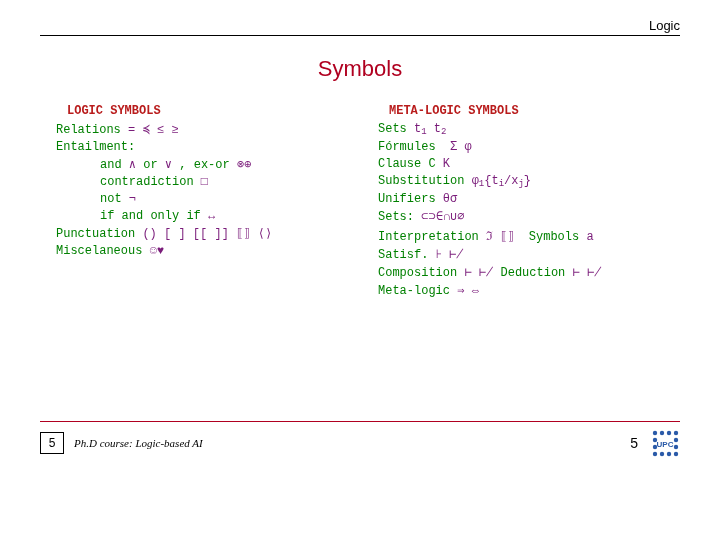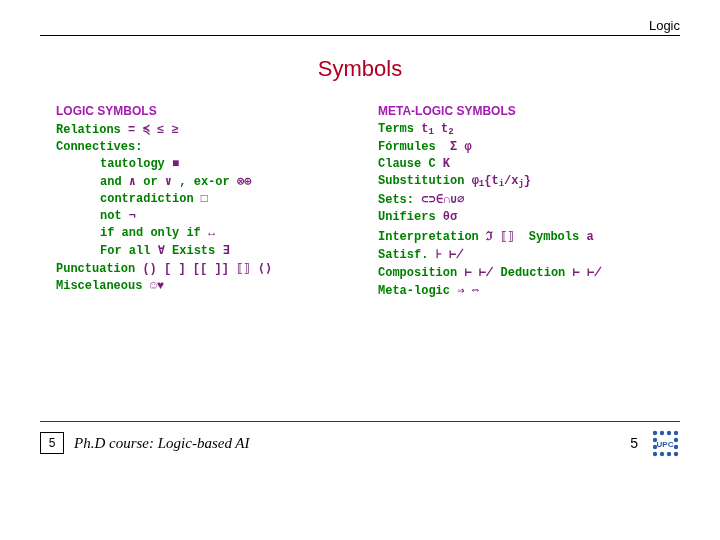--- a/index.html
+++ b/index.html
@@ -4,69 +4,67 @@
 <style>
 html,body{margin:0;padding:0;width:720px;height:540px;background:#fff;font-family:"Times New Roman",serif;color:#000}
 .page{position:relative;width:720px;height:480px}
 .hdr{position:absolute;top:18px;left:40px;right:40px;border-bottom:1px solid #000;padding-bottom:2px}
 .hdr .t{float:right;font-family:Arial,Helvetica,sans-serif;font-size:13px}
 .title{position:absolute;top:56px;left:0;right:0;text-align:center;font-family:Arial,Helvetica,sans-serif;font-size:22px;color:#b00020}
 .cols{position:absolute;top:100px;left:56px;right:40px;display:flex}
 .col{flex:1}
 .col.left{padding-right:10px}
 .col.right{padding-left:10px}
-.sect{font-family:Liberation Sans, sans-serif;font-size:12px;font-weight:bold;color:#a21caf;margin:4px 0}
-.row{font-family:"Courier New",monospace;font-size:12px;font-weight:bold;margin:3px 0;white-space:nowrap}
+.sect{font-family:Liberation Mono, monospace;font-size:12px;font-weight:bold;color:#b91c1c;margin:4px 11px}
+.row{font-family:"Courier New",monospace;font-size:12px;font-weight:normal;margin:3px 0;white-space:nowrap}
 .indent{margin-left:44px}
 .lbl{color:#008000}
 .sym{color:#7a1c7a}
 .sub{font-size:9px;vertical-align:-2px}
 .ftr{position:absolute;bottom:22px;left:40px;right:40px;border-top:1px solid #b00020}
 .ftr-in{display:flex;align-items:center;margin-top:6px}
 .pn-box{border:1px solid #000;width:22px;height:20px;display:flex;align-items:center;justify-content:center;font-family:Arial,Helvetica,sans-serif;font-size:12px;margin-right:10px}
-.course{font-style:italic;font-family:"Times New Roman",serif;font-size:15px}
+.course{font-style:italic;font-family:"Times New Roman",serif;font-size:11px}
 .spacer{flex:1}
 .pn-r{font-family:Arial,Helvetica,sans-serif;font-size:14px;margin-right:12px}
 .logo{display:inline-block}
 .logo svg{display:block}
 </style>
 </head>
 <body>
 <div class="page">
 
 <div class="hdr">
   <span class="t">Logic</span>
   <div style="clear:both"></div>
 </div>
 
 <div class="title">Symbols</div>
 
 <div class="cols">
   <div class="col left">
     <div class="sect">LOGIC SYMBOLS</div>
     <div class="row"><span class="lbl">Relations</span> <span class="sym">= ≼ ≤ ≥</span></div>
-    <div class="row"><span class="lbl">Connectives:</span></div>
-    <div class="row indent"><span class="lbl">tautology</span> <span class="sym">■</span></div>
+    <div class="row"><span class="lbl">Entailment:</span></div>
     <div class="row indent"><span class="lbl">and</span> <span class="sym">∧</span> <span class="lbl">or</span> <span class="sym">∨</span> <span class="lbl">, ex-or</span> <span class="sym">⊗⊕</span></div>
     <div class="row indent"><span class="lbl">contradiction</span> <span class="sym">□</span></div>
     <div class="row indent"><span class="lbl">not</span> <span class="sym">¬</span></div>
     <div class="row indent"><span class="lbl">if and only if</span> <span class="sym">↔</span></div>
-    <div class="row indent"><span class="lbl">For all</span> <span class="sym">∀</span> <span class="lbl">Exists</span> <span class="sym">∃</span></div>
     <div class="row"><span class="lbl">Punctuation</span> <span class="sym">() [ ] [[ ]] ⟦⟧ ⟨⟩</span></div>
     <div class="row"><span class="lbl">Miscelaneous</span> <span class="sym">☺♥</span></div>
   </div>
 
   <div class="col right">
     <div class="sect">META-LOGIC SYMBOLS</div>
-    <div class="row"><span class="lbl">Terms</span> <span class="sym"><span>t</span><span class="sub">1</span></span> <span class="sym"><span>t</span><span class="sub">2</span></span></div>
+    <div class="row"><span class="lbl">Sets</span> <span class="sym"><span>t</span><span class="sub">1</span></span> <span class="sym"><span>t</span><span class="sub">2</span></span></div>
     <div class="row"><span class="lbl">Fórmules</span>&nbsp;&nbsp;<span class="sym">Σ φ</span></div>
     <div class="row"><span class="lbl">Clause C</span> <span class="sym">K</span></div>
     <div class="row"><span class="lbl">Substitution</span> <span class="sym"><span>φ</span><span class="sub">1</span><span>{t</span><span class="sub">i</span><span>/x</span><span class="sub">j</span><span>}</span></span></div>
+    <div class="row"><span class="lbl">Unifiers</span> <span class="sym">θσ</span></div>
     <div class="row"><span class="lbl">Sets:</span> <span class="sym">⊂⊃∈∩∪∅</span></div>
-    <div class="row"><span class="lbl">Unifiers</span> <span class="sym">θσ</span></div>
     <div class="row"><span class="lbl">Interpretation</span> <span class="sym">ℑ ⟦⟧</span>&nbsp;&nbsp;<span class="lbl">Symbols</span> <span class="sym">a</span></div>
     <div class="row"><span class="lbl">Satisf.</span> <span class="sym">⊦ ⊬</span></div>
     <div class="row"><span class="lbl">Composition</span> <span class="sym">⊢ ⊬</span> <span class="lbl">Deduction</span> <span class="sym">⊢ ⊬</span></div>
     <div class="row"><span class="lbl">Meta-logic</span> <span class="sym">⇒ ⇔</span></div>
   </div>
 </div>
 
 <div class="ftr">
   <div class="ftr-in">
     <div class="pn-box">

